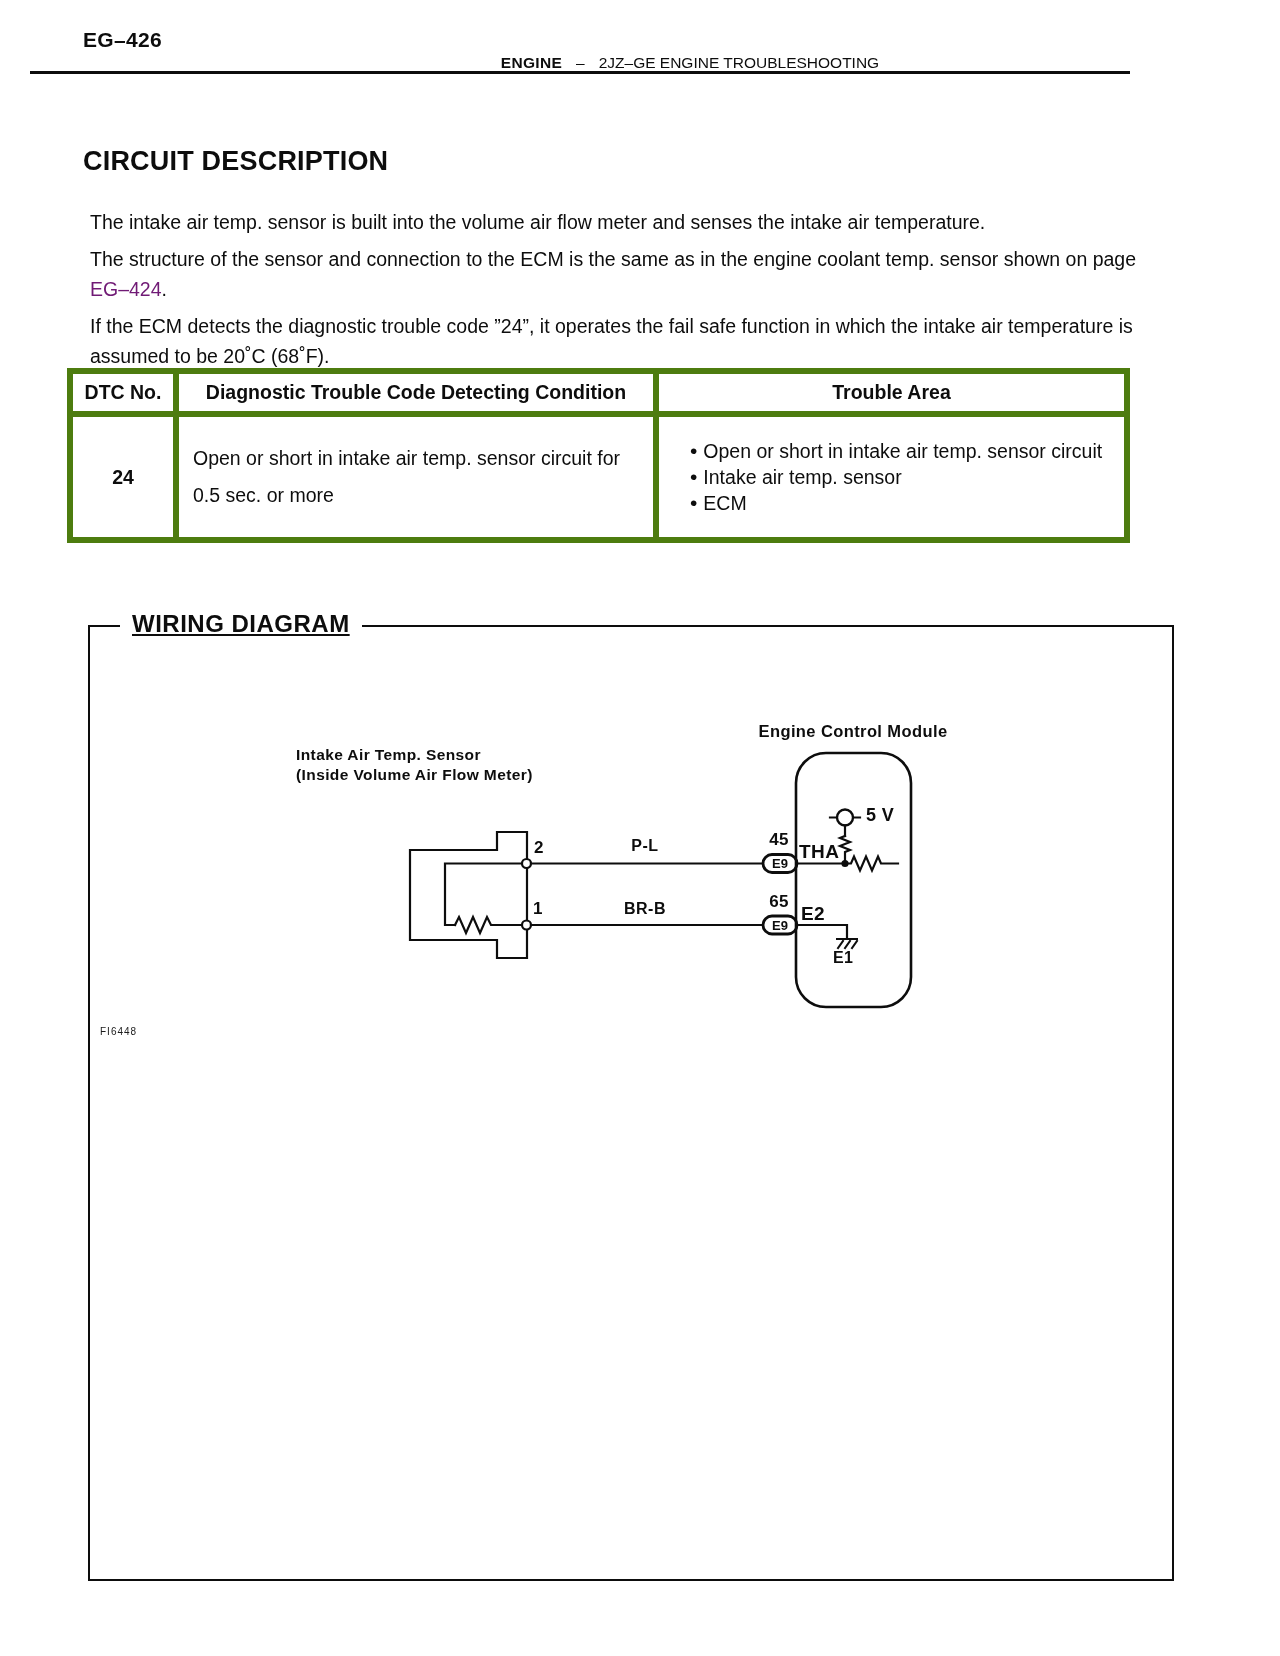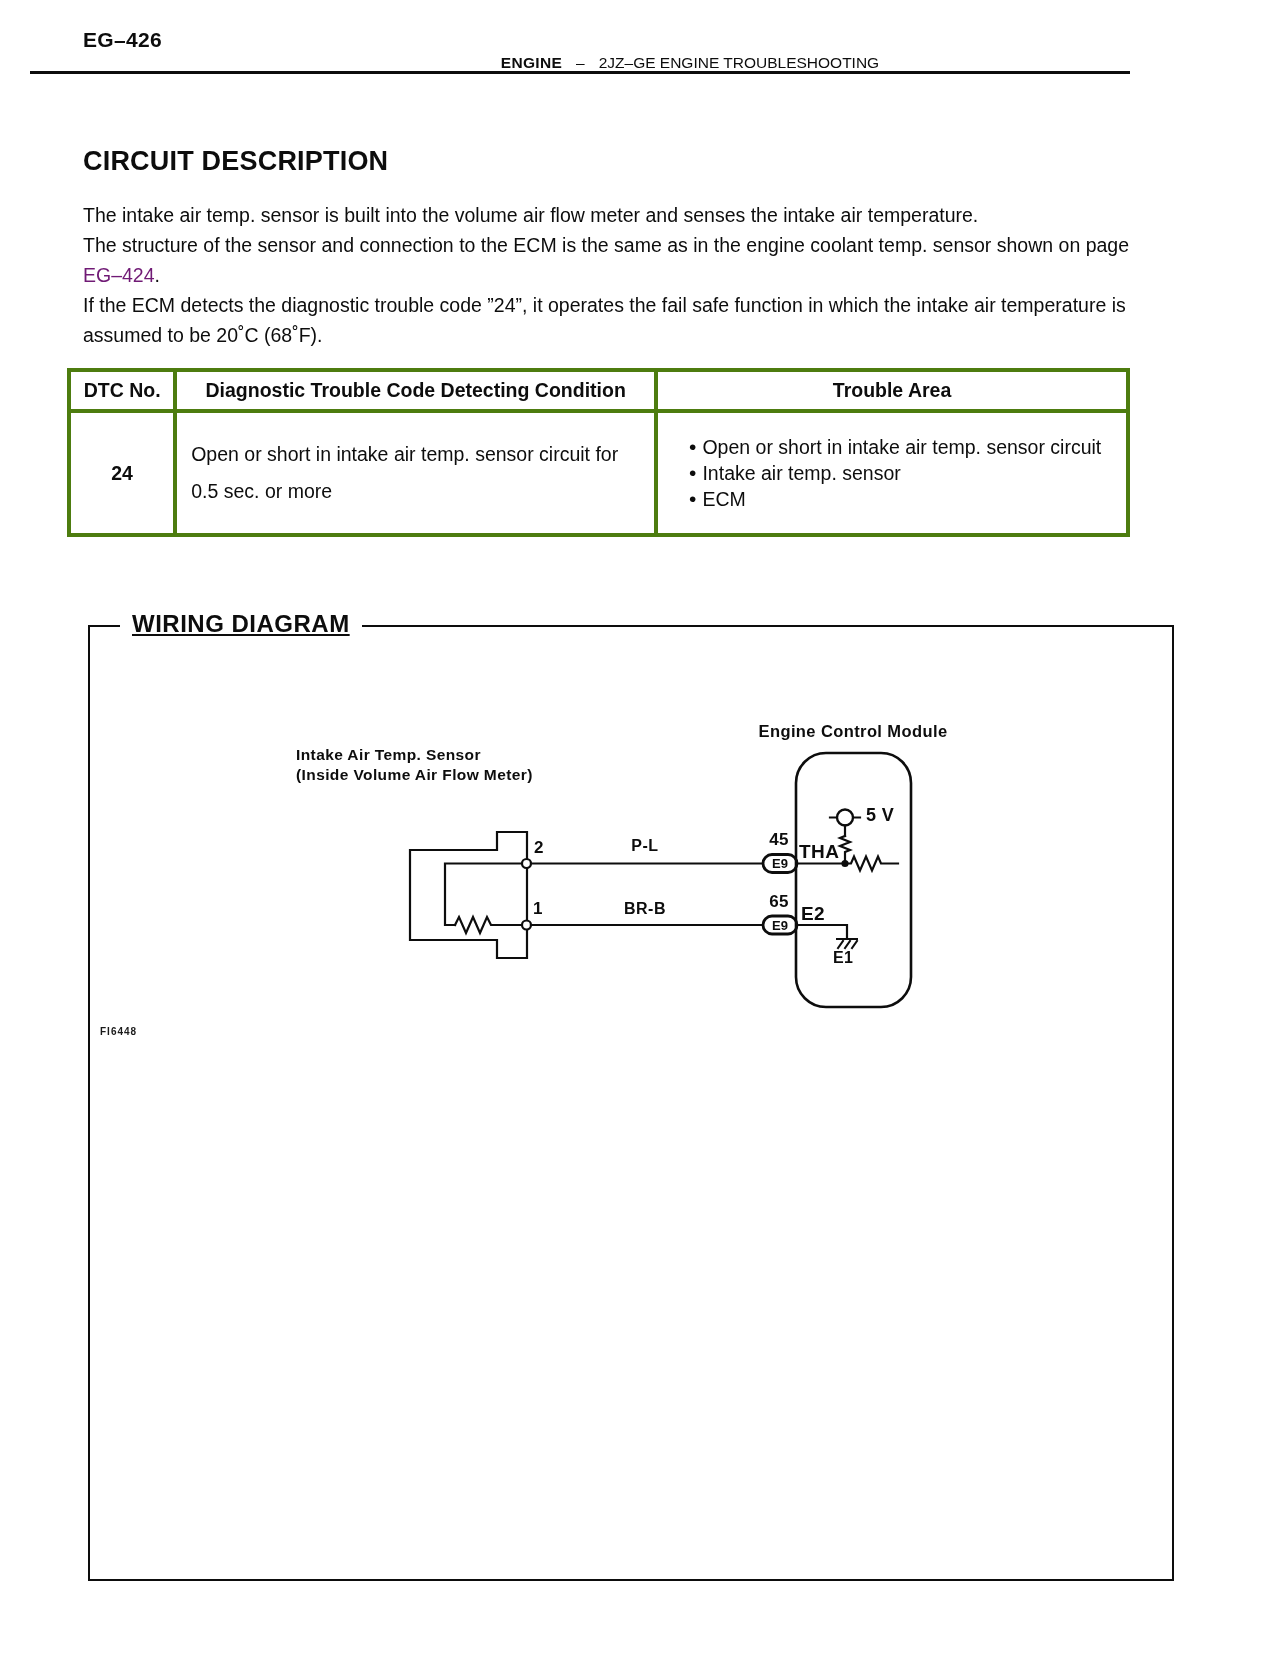--- a/index.html
+++ b/index.html
@@ -14,38 +14,38 @@
   .page-number{left:83px;top:28px;font-size:21px;font-weight:bold;letter-spacing:.3px;}
   .running-head{left:380px;top:54px;width:620px;text-align:center;font-size:15.5px;white-space:nowrap;}
   .running-head .sec{font-weight:bold;letter-spacing:.3px;}
   .running-head .dash{padding:0 14px;}
   .top-rule{left:30px;top:71px;width:1100px;height:3px;background:#0d0d0d;}
   
   .dtc-title{left:83px;top:90px;font-size:30px;font-weight:bold;letter-spacing:.2px;}
   .section-heading{left:83px;top:146px;font-size:27px;font-weight:bold;letter-spacing:.2px;}
   
   .description{left:83px;top:200px;width:1078px;font-size:19.5px;line-height:30px;}
-  .description p{margin:0;}
+  .description p{margin:7px;}
   .description a{color:#701a75;text-decoration:none;}
   
   .dtc-table{left:67px;top:368px;width:1063px;border-collapse:collapse;table-layout:fixed;}
-  .dtc-table th,.dtc-table td{border:4px solid #4d7c0f;}
+  .dtc-table th,.dtc-table td{border:6px solid #4d7c0f;}
   .dtc-table{border:3px solid #0d0d0d;}
   .dtc-table th{height:35px;font-size:19.5px;font-weight:bold;text-align:center;border-bottom-width:3px;}
   .dtc-table td{height:86px;vertical-align:middle;font-size:19.5px;}
   .col-no{width:106px;} .col-cond{width:480px;} .col-area{width:471px;}
   .cell-no{text-align:center;font-size:27px;font-weight:bold;}
   .cell-cond{padding:4px 24px 4px 14px;line-height:37px;}
   .cell-area ul{list-style:none;margin:16px;padding:4px 4px 4px 14px;line-height:26px;}
   .cell-area li .blt{font-size:21px;margin-right:6px;}
   
   .wiring-box{left:88px;top:625px;width:1082px;height:952px;border:2px solid #0d0d0d;}
   .wiring-title{left:30px;top:-17px;background:#ffffff;padding:0 12px;font-size:24px;
     font-weight:bold;letter-spacing:.5px;white-space:nowrap;text-decoration:underline;}
-  .fig-id{left:10px;top:399px;font-size:10px;font-weight:bold;letter-spacing:1px;color:#1a1a1a;}
+  .fig-id{left:10px;top:399px;font-size:10px;font-weight:normal;letter-spacing:1px;color:#1a1a1a;}
   .diag-label{position:absolute;font-weight:600;letter-spacing:.4px;white-space:nowrap;}
   svg.diagram{left:88px;top:625px;}
   .lbl-sensor{left:296px;top:745px;font-size:15.5px;line-height:20px;}
   .lbl-ecm{left:713px;top:722px;width:280px;text-align:center;font-size:16.5px;font-weight:700;}
   .lbl-t2{left:534px;top:838px;font-size:17px;font-weight:700;}
   .lbl-t1{left:533px;top:899px;font-size:17px;font-weight:700;}
   .lbl-pl{left:615px;top:837px;width:60px;text-align:center;font-size:16px;font-weight:700;letter-spacing:.5px;}
   .lbl-brb{left:605px;top:900px;width:80px;text-align:center;font-size:16px;font-weight:700;letter-spacing:.5px;}
   .lbl-45{left:761px;top:830px;width:36px;text-align:center;font-size:17px;font-weight:700;}
   .lbl-65{left:761px;top:892px;width:36px;text-align:center;font-size:17px;font-weight:700;}

